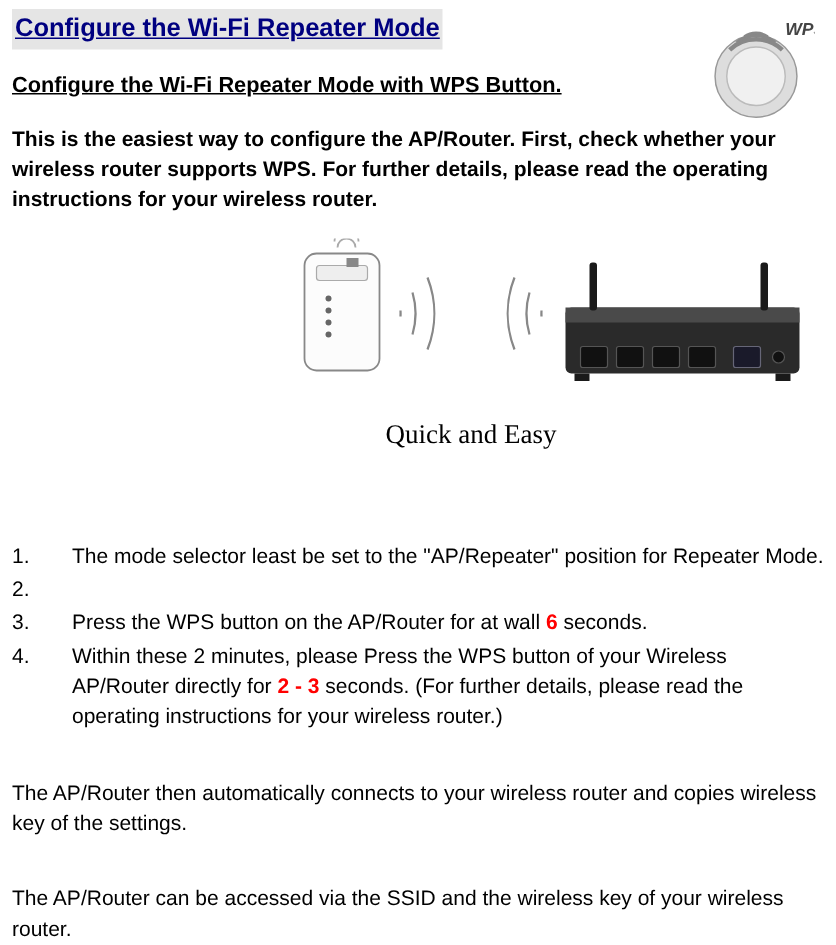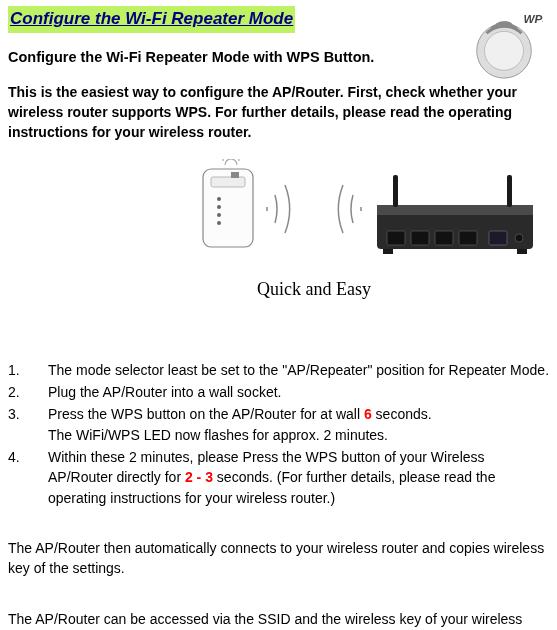--- a/index.html
+++ b/index.html
@@ -6,31 +6,31 @@
       font-family: Arial, sans-serif;
       font-size: 14px;
       line-height: 1.45;
       margin: 0;
       padding: 6px 8px;
       width: 557px;
       box-sizing: border-box;
       color: #000;
     }
     .title-highlight {
-      background-color: #bef264;
+      background-color: #e5e5e5;
       color: #000080;
       font-weight: bold;
       text-decoration: underline;
       font-size: 17px;
       display: inline-block;
       padding: 1px 2px;
-      font-style: italic;
     }
     .subtitle {
       font-weight: bold;
+      text-decoration: underline;
       font-size: 14.5px;
       margin-top: 14px;
       margin-bottom: 14px;
     }
     .intro-text {
       margin-bottom: 16px;
       font-weight: bold;
     }
     .header-row {
       position: relative;
@@ -126,27 +126,25 @@
 
 <ol class="steps">
   <li>
     <span class="num">1.</span>
     <span>
       <span>The mode selector least be set to the "</span><span class="bold-inline">AP/Repeater</span><span>" position for Repeater Mode.</span>
     </span>
   </li>
   <li>
     <span class="num">2.</span>
-    <span>Plug the AP/Router into a wall socket.</span>
   </li>
   <li>
     <span class="num">3.</span>
     <span>
       <span>Press the WPS button on the AP/Router for at wall </span><span class="red-bold">6</span><span> seconds.</span><br>
-      <span>The WiFi/WPS LED now flashes for approx. 2 minutes.</span>
     </span>
   </li>
   <li>
     <span class="num">4.</span>
     <span>
       <span>Within these 2 minutes, please Press the WPS button of your Wireless AP/Router directly for </span><span class="red-bold">2 - 3</span><span> seconds.   (For further details, please read the operating instructions for your wireless router.)</span>
     </span>
   </li>
 </ol>
 

